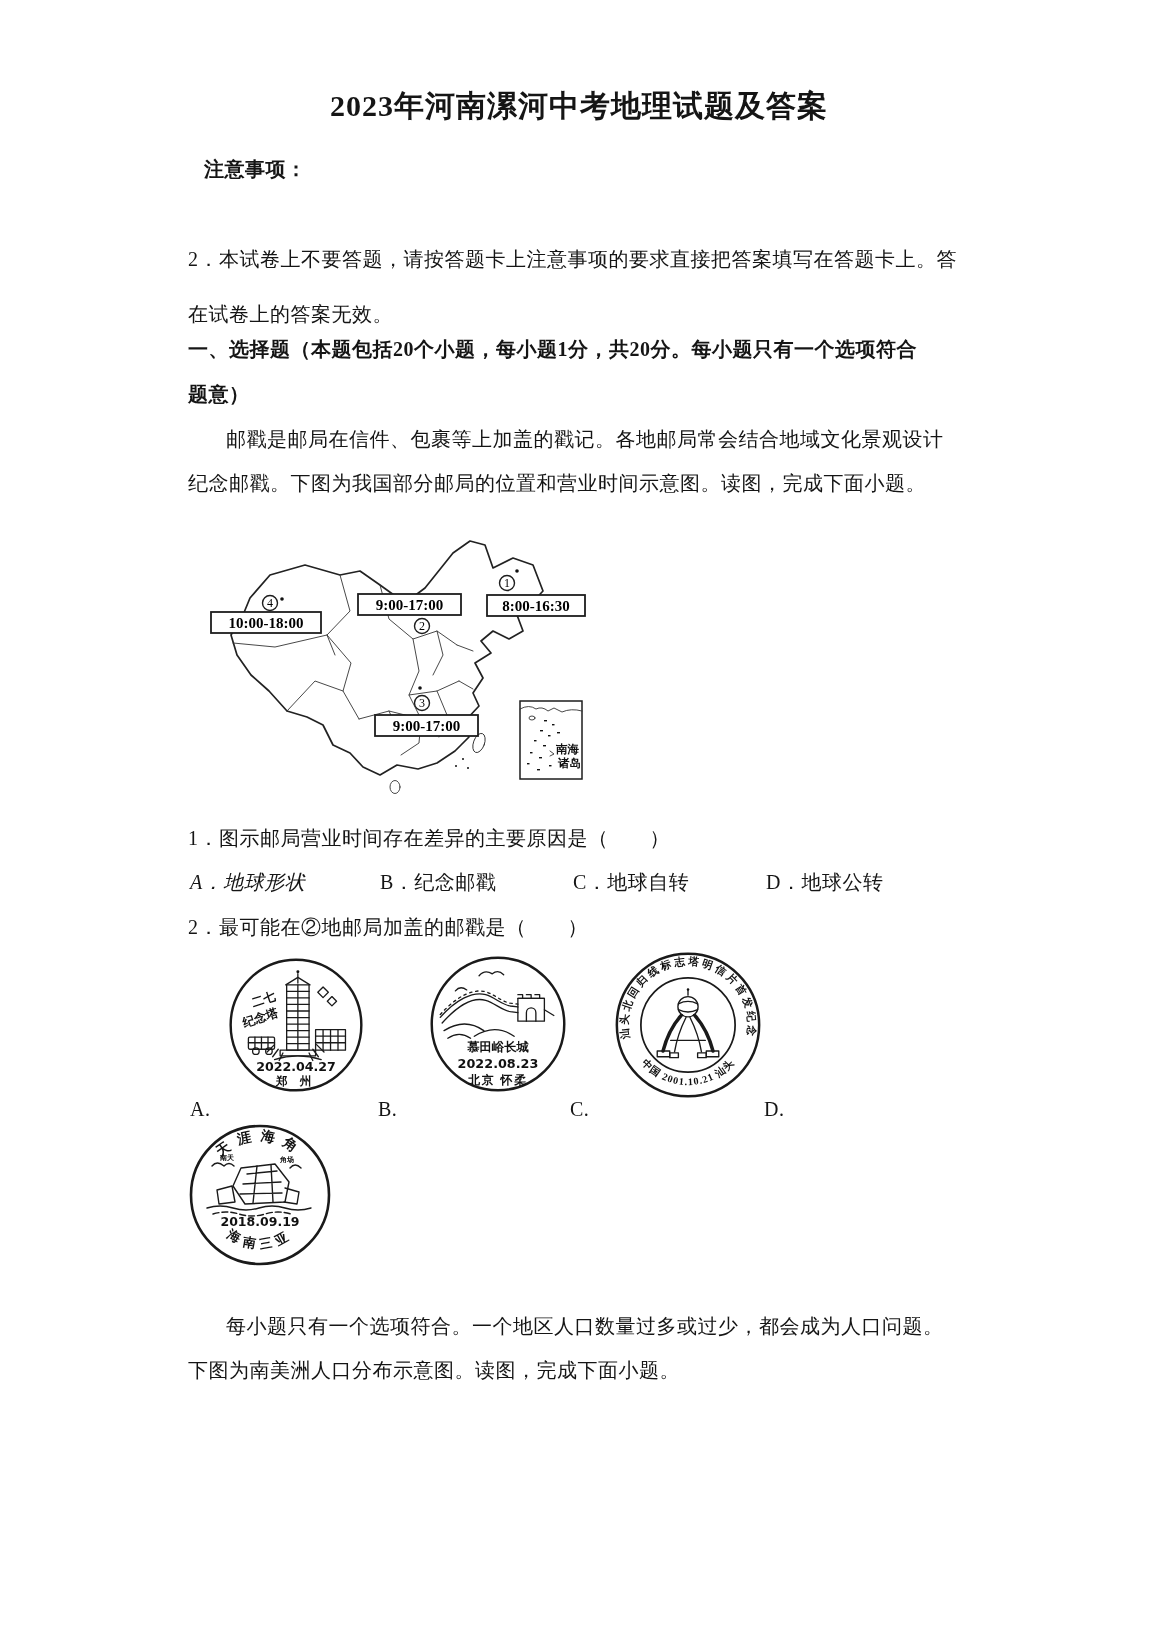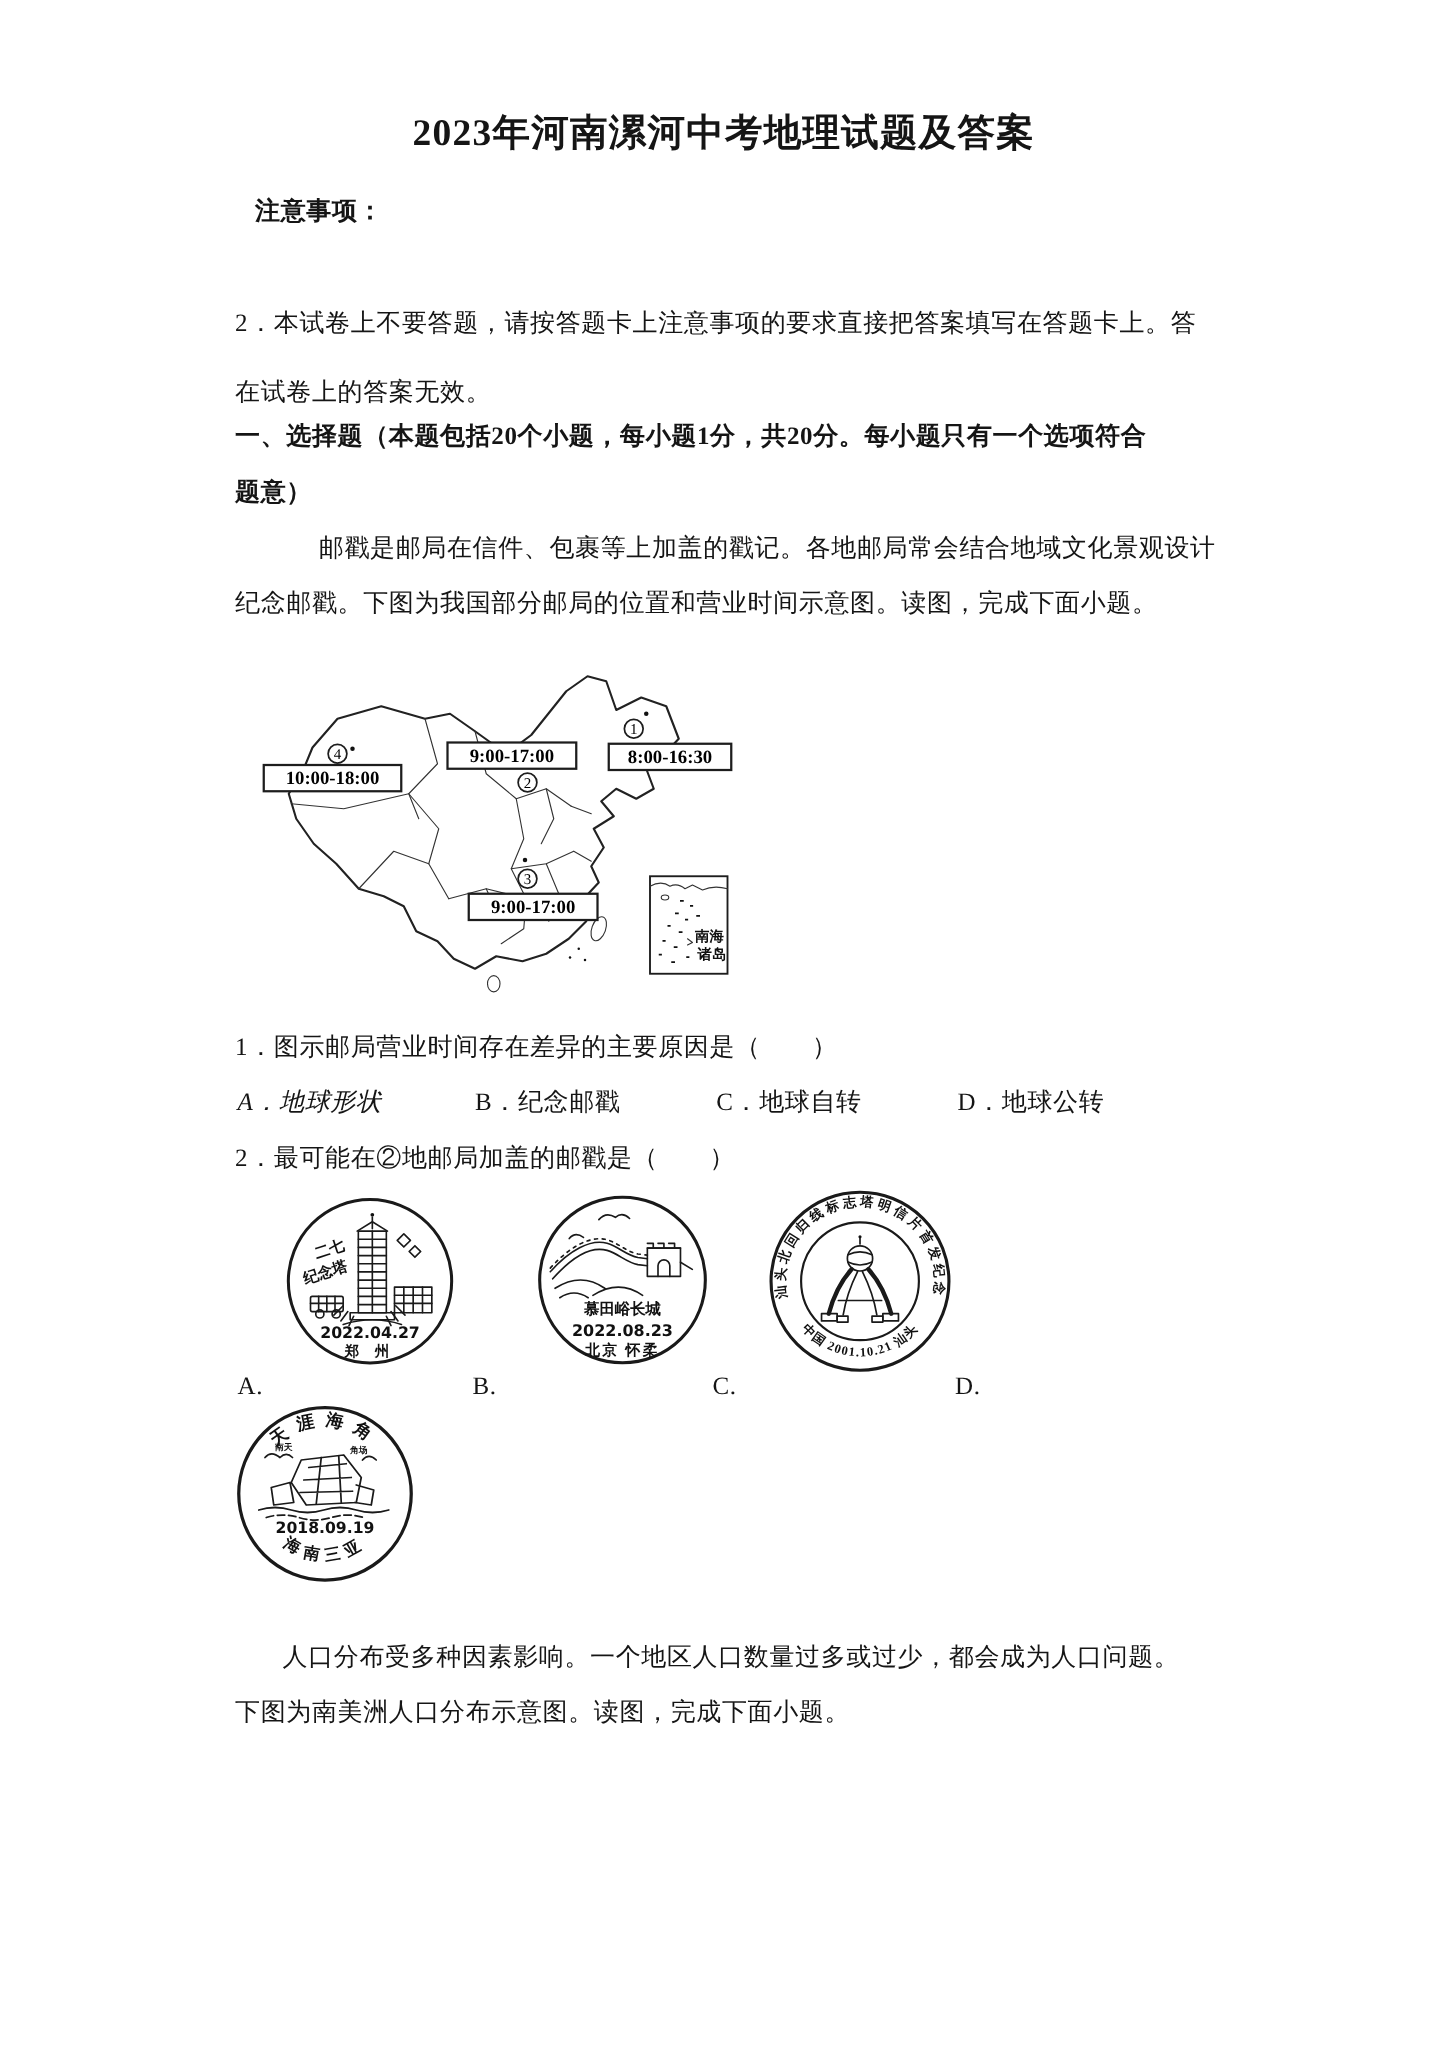--- a/index.html
+++ b/index.html
@@ -33,21 +33,21 @@
 
   <div class="title">2023年河南漯河中考地理试题及答案</div>
 
   <div class="t b" style="left:188px;top:158px;margin-left:16px;">注意事项：</div>
   <div class="t" style="left:188px;top:248px;">2．本试卷上不要答题，请按答题卡上注意事项的要求直接把答案填写在答题卡上。答</div>
   <div class="t" style="left:188px;top:291px;margin-top:12px;">在试卷上的答案无效。</div>
 
   <div class="t b" style="left:188px;top:338px;">一、选择题（本题包括20个小题，每小题1分，共20分。每小题只有一个选项符合</div>
   <div class="t b" style="left:188px;top:383px;">题意）</div>
 
-  <div class="t" style="left:226px;top:428px;margin-left:29px;">邮戳是邮局在信件、包裹等上加盖的戳记。各地邮局常会结合地域文化景观设计</div>
+  <div class="t" style="left:226px;top:428px;">邮戳是邮局在信件、包裹等上加盖的戳记。各地邮局常会结合地域文化景观设计</div>
   <div class="t" style="left:188px;top:472px;">纪念邮戳。下图为我国部分邮局的位置和营业时间示意图。读图，完成下面小题。</div>
 
   <svg class="fig" style="left:175px;top:515px;" width="465" height="295" viewBox="0 0 465 295">
     <g>
       <path class="o" d="M 75,83 L 95,60 L 130,50 L 165,60 L 185,56 L 205,70 L 230,88 L 250,73 L 262,58 L 278,38 L 295,26 L 310,30 L 318,53 L 338,43 L 358,50 L 368,76 L 352,93 L 342,100 L 348,116 L 334,124 L 318,116 L 306,126 L 316,138 L 300,148 L 308,163 L 298,178 L 304,191 L 290,206 L 294,222 L 280,236 L 262,248 L 243,254 L 222,250 L 205,260 L 188,252 L 175,238 L 158,230 L 148,210 L 132,202 L 112,196 L 94,176 L 76,160 L 62,140 L 56,120 L 68,100 Z"></path>
     </g>
     <g>
       <path class="i" d="M 165,60 L 175,96 L 152,120 L 160,140"></path>
       <path class="i" d="M 58,128 L 100,132 L 152,120"></path>
       <path class="i" d="M 152,120 L 176,148 L 168,176 L 184,204"></path>
@@ -246,16 +246,16 @@
     <g>
       <path class="sd" d="M 20,86 Q 33,82 46,86 T 72,86 T 98,86 T 124,86" stroke-width="1"></path>
       <path class="sd" d="M 26,92 Q 39,88 52,92 T 78,92 T 104,92" stroke-width="1" stroke-dasharray="6,3"></path>
     </g>
     <text x="73" y="104" text-anchor="middle" font-size="12.5" class="sdate">2018.09.19</text>
     <text font-size="13" letter-spacing="5" class="scjk">
       <textPath href="#dArcBot" startOffset="50%" text-anchor="middle">海南三亚</textPath>
     </text>
   </svg>
 
-  <div class="t" style="left:226px;top:1315px;">人口分布受多种因素影响。一个地区人口数量过多或过少，都会成为人口问题。</div>
+  <div class="t" style="left:226px;top:1315px;">每小题只有一个选项符合。一个地区人口数量过多或过少，都会成为人口问题。</div>
   <div class="t" style="left:188px;top:1359px;">下图为南美洲人口分布示意图。读图，完成下面小题。</div>
 
 </div>
 
 </body></html>

